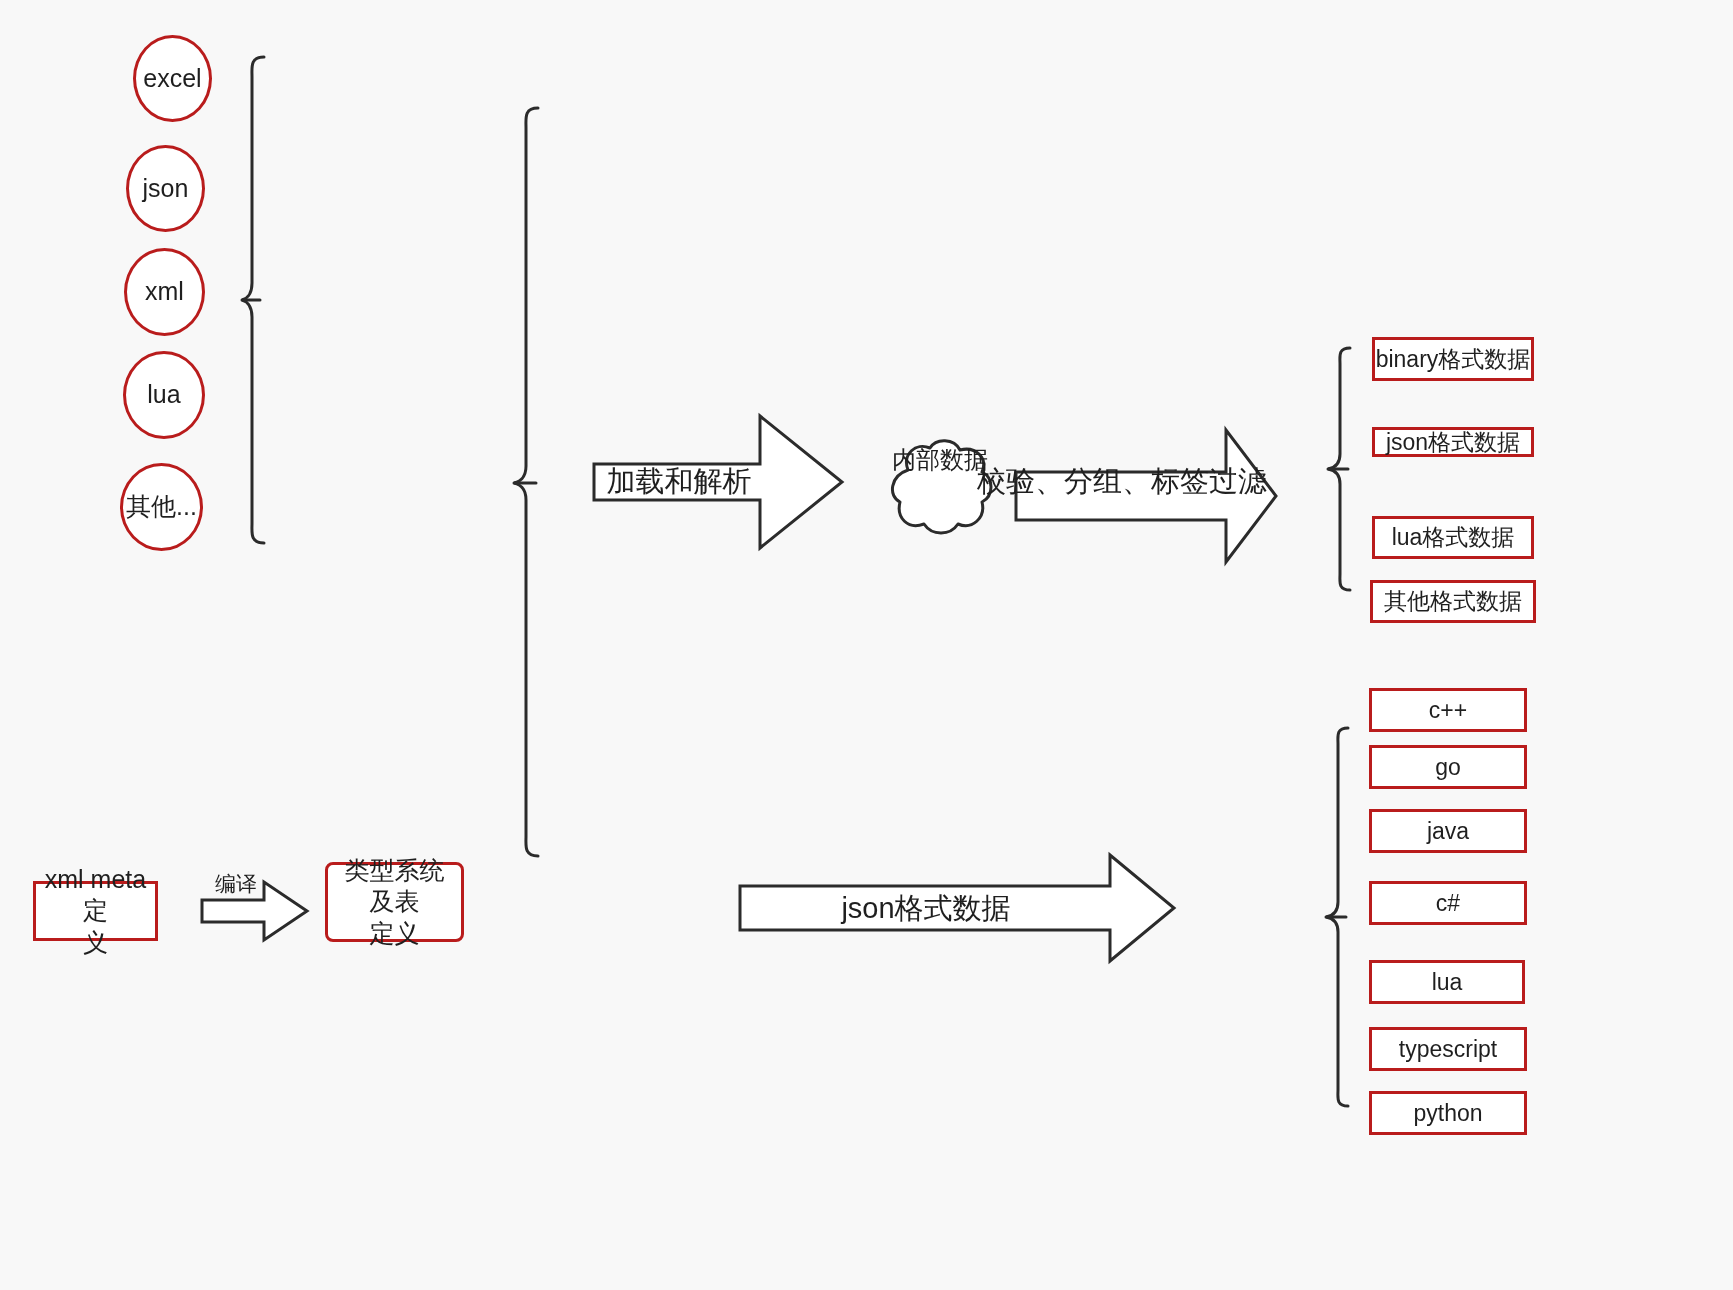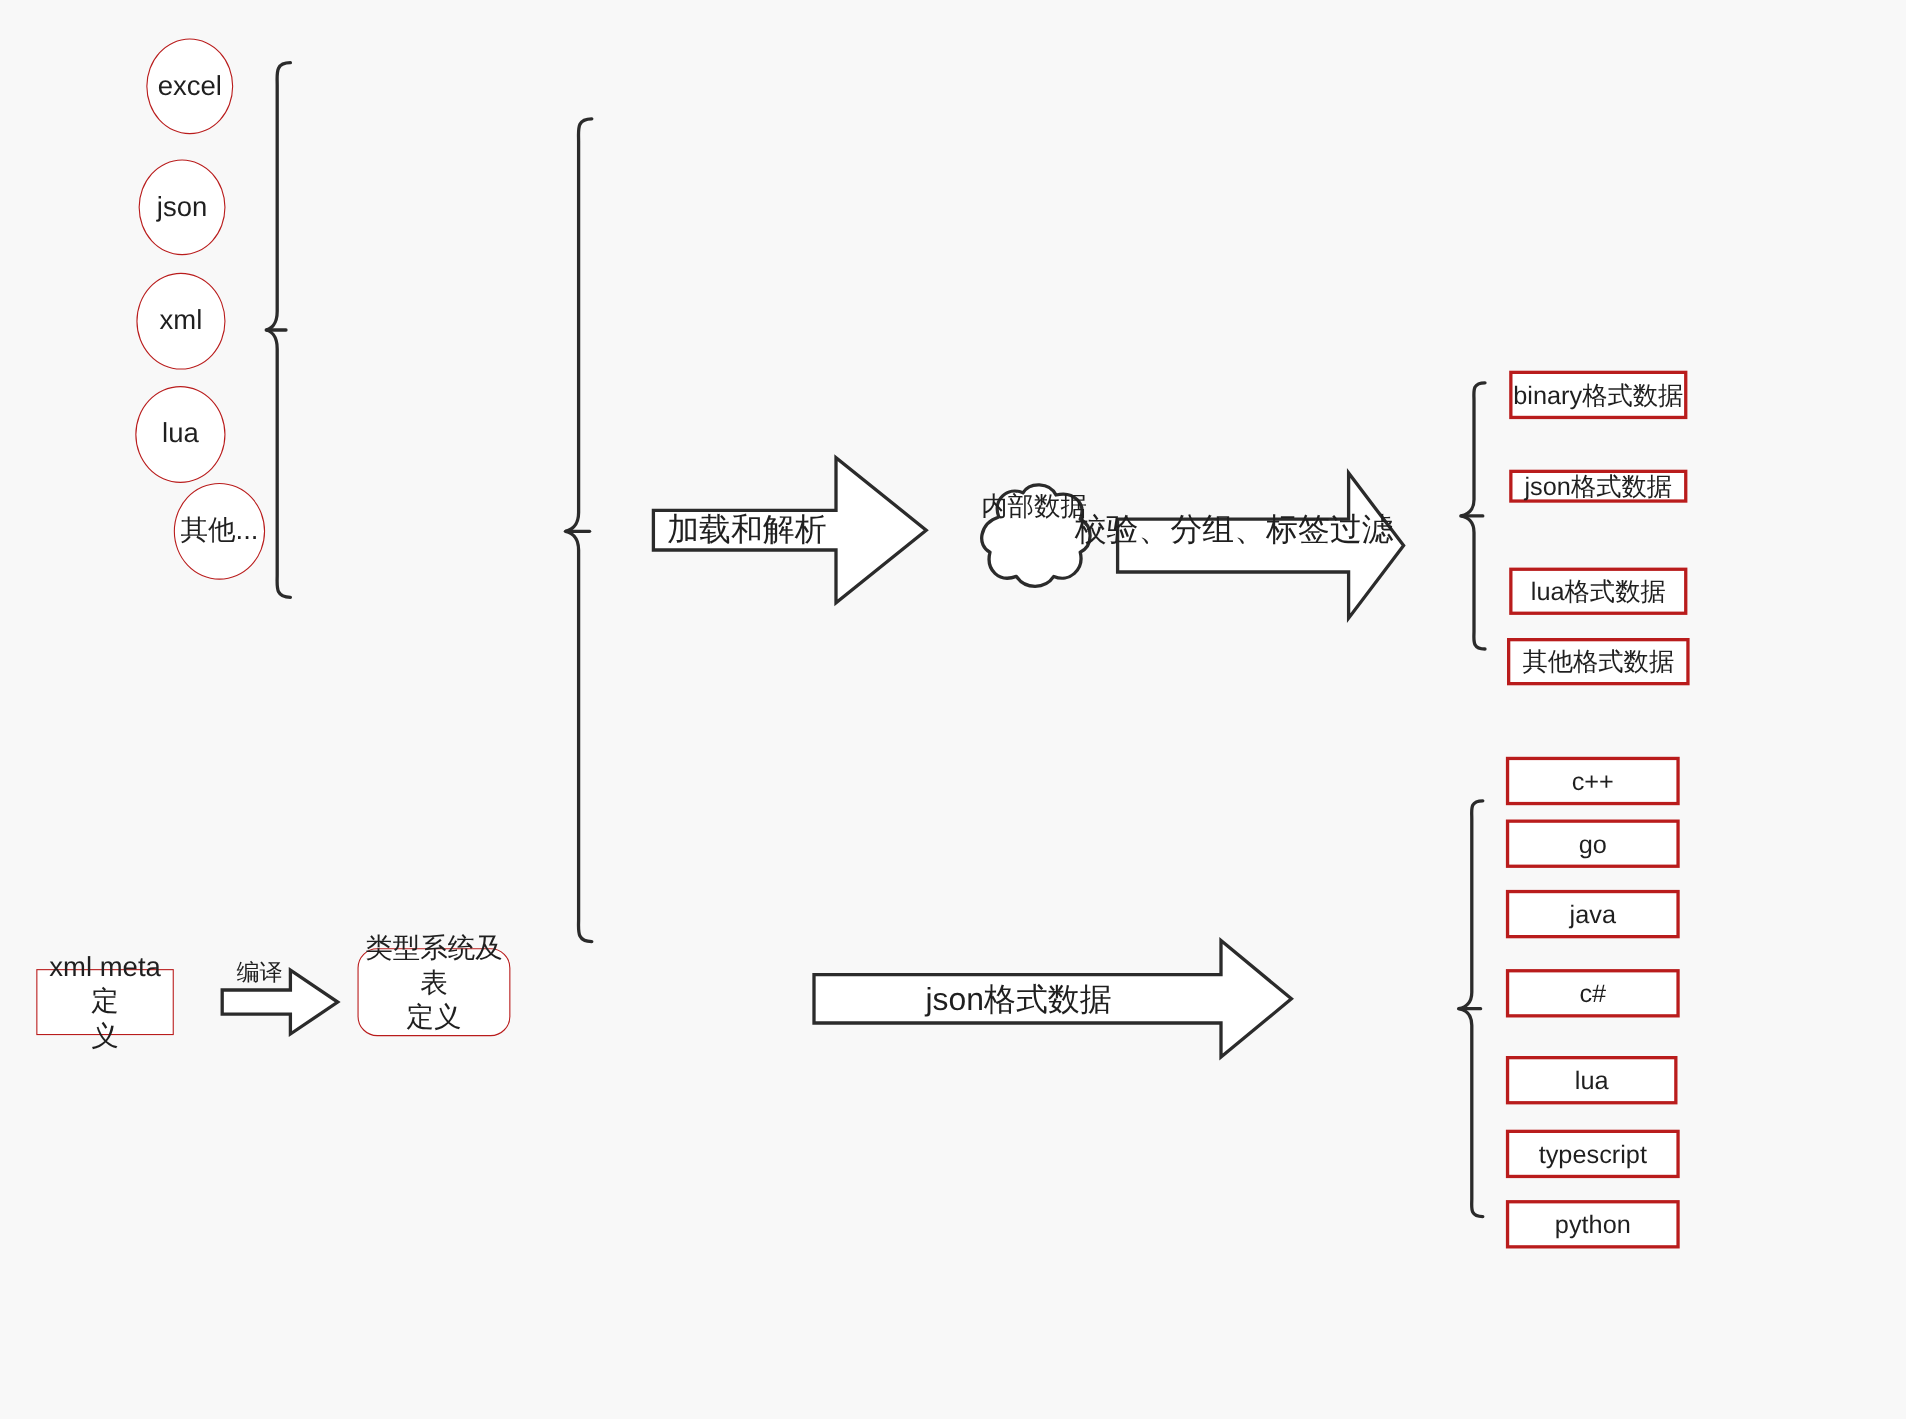--- a/index.html
+++ b/index.html
@@ -22,35 +22,34 @@
     height: 1290px;
   }
   .node {
     position: absolute;
     box-sizing: border-box;
     display: flex;
     align-items: center;
     justify-content: center;
     text-align: center;
     background: #ffffff;
-    border: 1px solid #b91c1c;
+    border: 3px solid #b91c1c;
     color: #1f1f1f;
     line-height: 1.25;
   }
   .ellipse {
     border-radius: 50%;
     font-size: 25px;
   }
   .rect {
     font-size: 25px;
   }
   .rect-round {
-    border-radius: 18px;
+    border-radius: 8px;
     font-size: 25px;
-    justify-content: flex-end;
   }
   .out-box {
     font-size: 23px;
     border-width: 3px;
   }
   .lang-box {
     font-size: 23px;
     border-width: 3px;
   }
   .arrow-label {
@@ -79,21 +78,21 @@
   </div>
   <div class="node ellipse" style="left:126px; top:145px; width:79px; height:87px;">
     <span>json</span>
   </div>
   <div class="node ellipse" style="left:124px; top:248px; width:81px; height:88px;">
     <span>xml</span>
   </div>
   <div class="node ellipse" style="left:123px; top:351px; width:82px; height:88px;">
     <span>lua</span>
   </div>
-  <div class="node ellipse" style="left:120px; top:439px; width:83px; height:88px;margin-left:38px;">
+  <div class="node ellipse" style="left:120px; top:463px; width:83px; height:88px;">
     <span>其他...</span>
   </div>
 
   <svg class="brace-svg" style="left:240px; top:55px;" width="30" height="490" viewBox="0 0 30 490">
     <path d="M24 2 C10 2 12 12 12 22 L12 228 C12 240 6 244 2 245 C6 246 12 250 12 262 L12 468 C12 478 10 488 24 488" fill="none" stroke="#2b2b2b" stroke-width="3" stroke-linecap="round"></path>
     <path d="M2 245 L20 245" fill="none" stroke="#2b2b2b" stroke-width="3" stroke-linecap="round"></path>
   </svg>
 
 
   <svg class="brace-svg" style="left:512px; top:106px;" width="32" height="752" viewBox="0 0 32 752">

